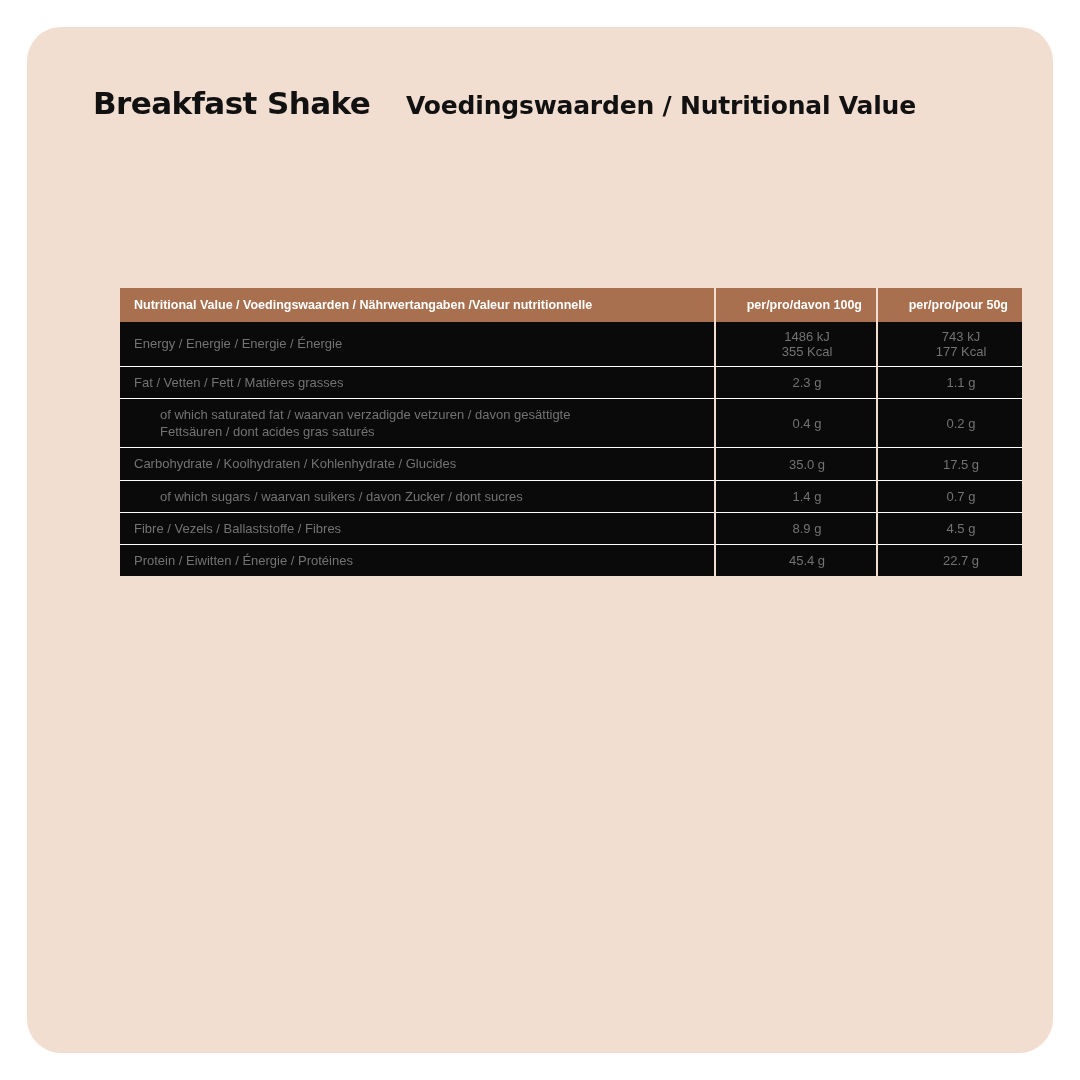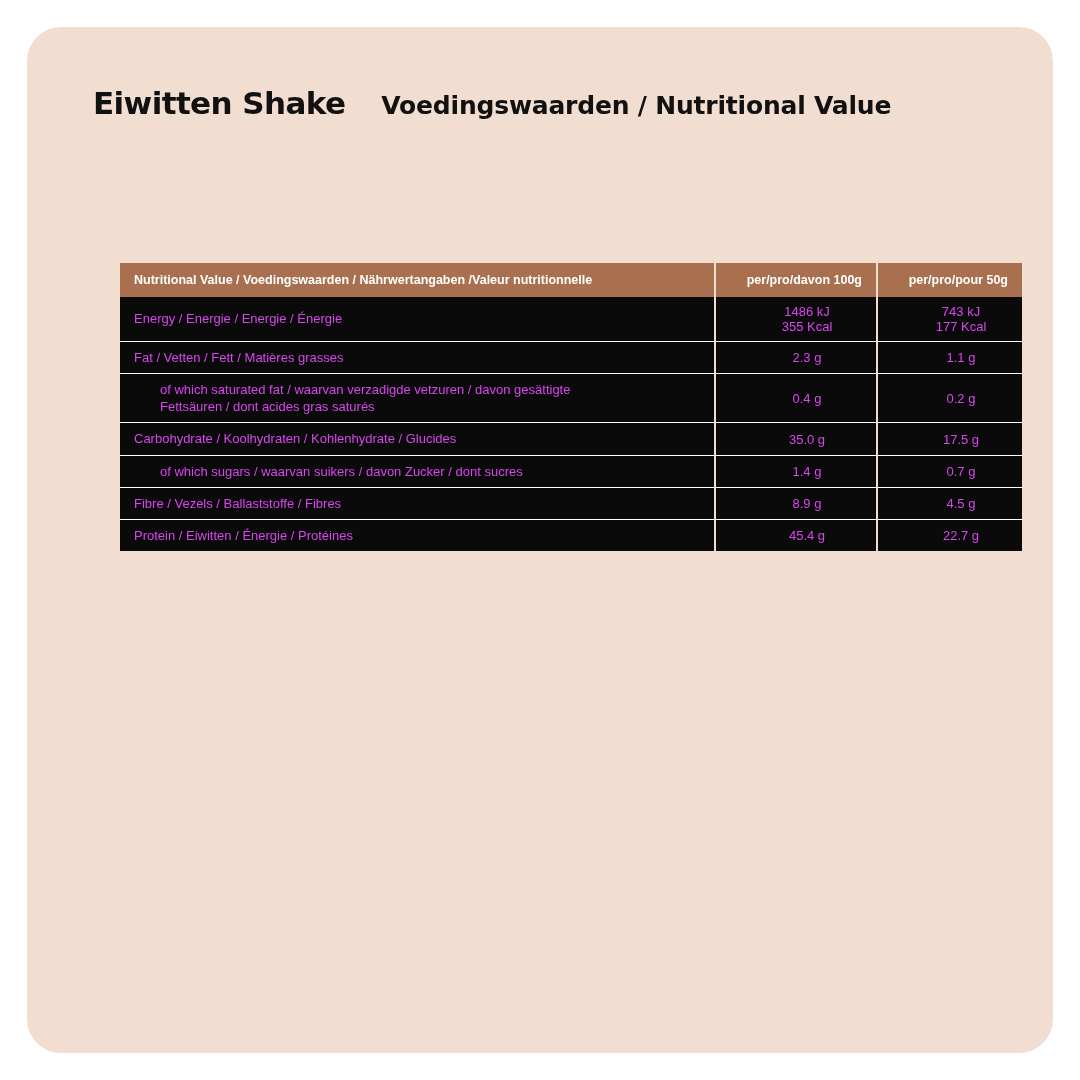--- a/index.html
+++ b/index.html
@@ -46,21 +46,21 @@
     font-size: 25px;
     font-weight: bold;
     color: #111111;
     letter-spacing: -0.2px;
     font-family: "DejaVu Sans", sans-serif;
   }
 
   .nutrition-table {
     position: absolute;
     left: 93px;
-    top: 236px;
+    top: 261px;
     width: 806px;
     border-collapse: collapse;
     table-layout: fixed;
   }
 
   .nutrition-table thead th {
     background: #a9704f;
     color: #ffffff;
     font-size: 12.5px;
     font-weight: bold;
@@ -74,21 +74,21 @@
   .nutrition-table thead th.num {
     text-align: right;
   }
 
   .nutrition-table thead th:last-child {
     border-right: none;
   }
 
   .nutrition-table tbody td {
     background: #0a0a0a;
-    color: #d946ef;
+    color: #737373;
     font-size: 13px;
     padding: 7px 14px;
     vertical-align: middle;
     border-top: 1px solid #ffffff;
     border-right: 2px solid #f2ded1;
     box-sizing: border-box;
   }
 
   .nutrition-table tbody td:last-child {
     border-right: none;
@@ -121,21 +121,21 @@
   col.c-label { width: 595px; }
   col.c-100 { width: 162px; }
   col.c-50 { width: 145px; }
 </style>
 </head>
 <body>
 
 <div class="card">
 
   <div class="title-row">
-    <div class="product-title">Eiwitten Shake</div>
+    <div class="product-title">Breakfast Shake</div>
     <div class="subtitle">Voedingswaarden / Nutritional Value</div>
   </div>
 
   <table class="nutrition-table">
     <colgroup>
       <col class="c-label">
       <col class="c-100">
       <col class="c-50">
     </colgroup>
     <thead>

